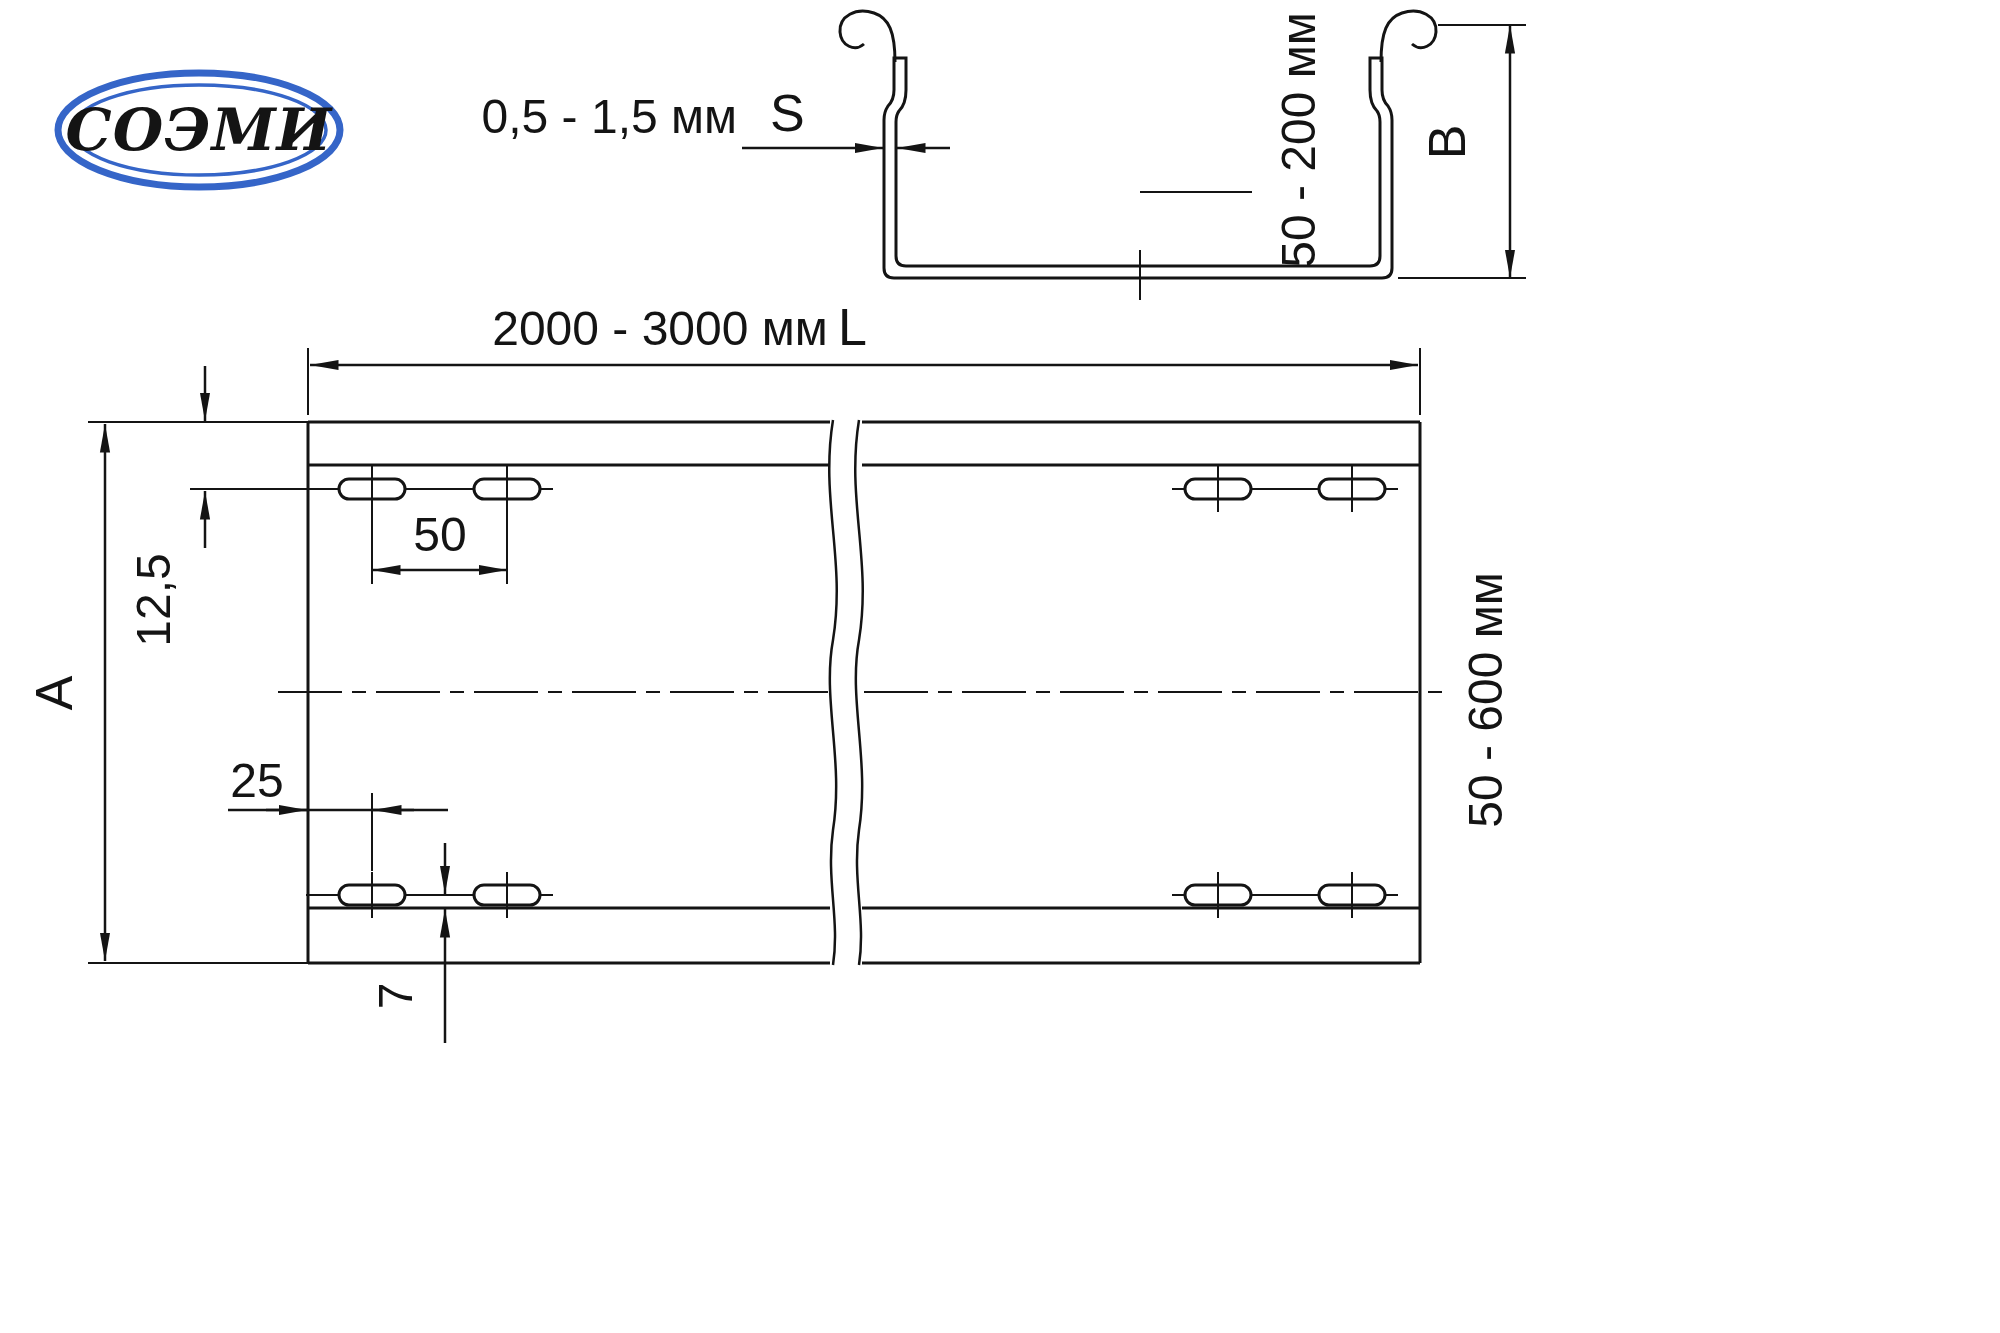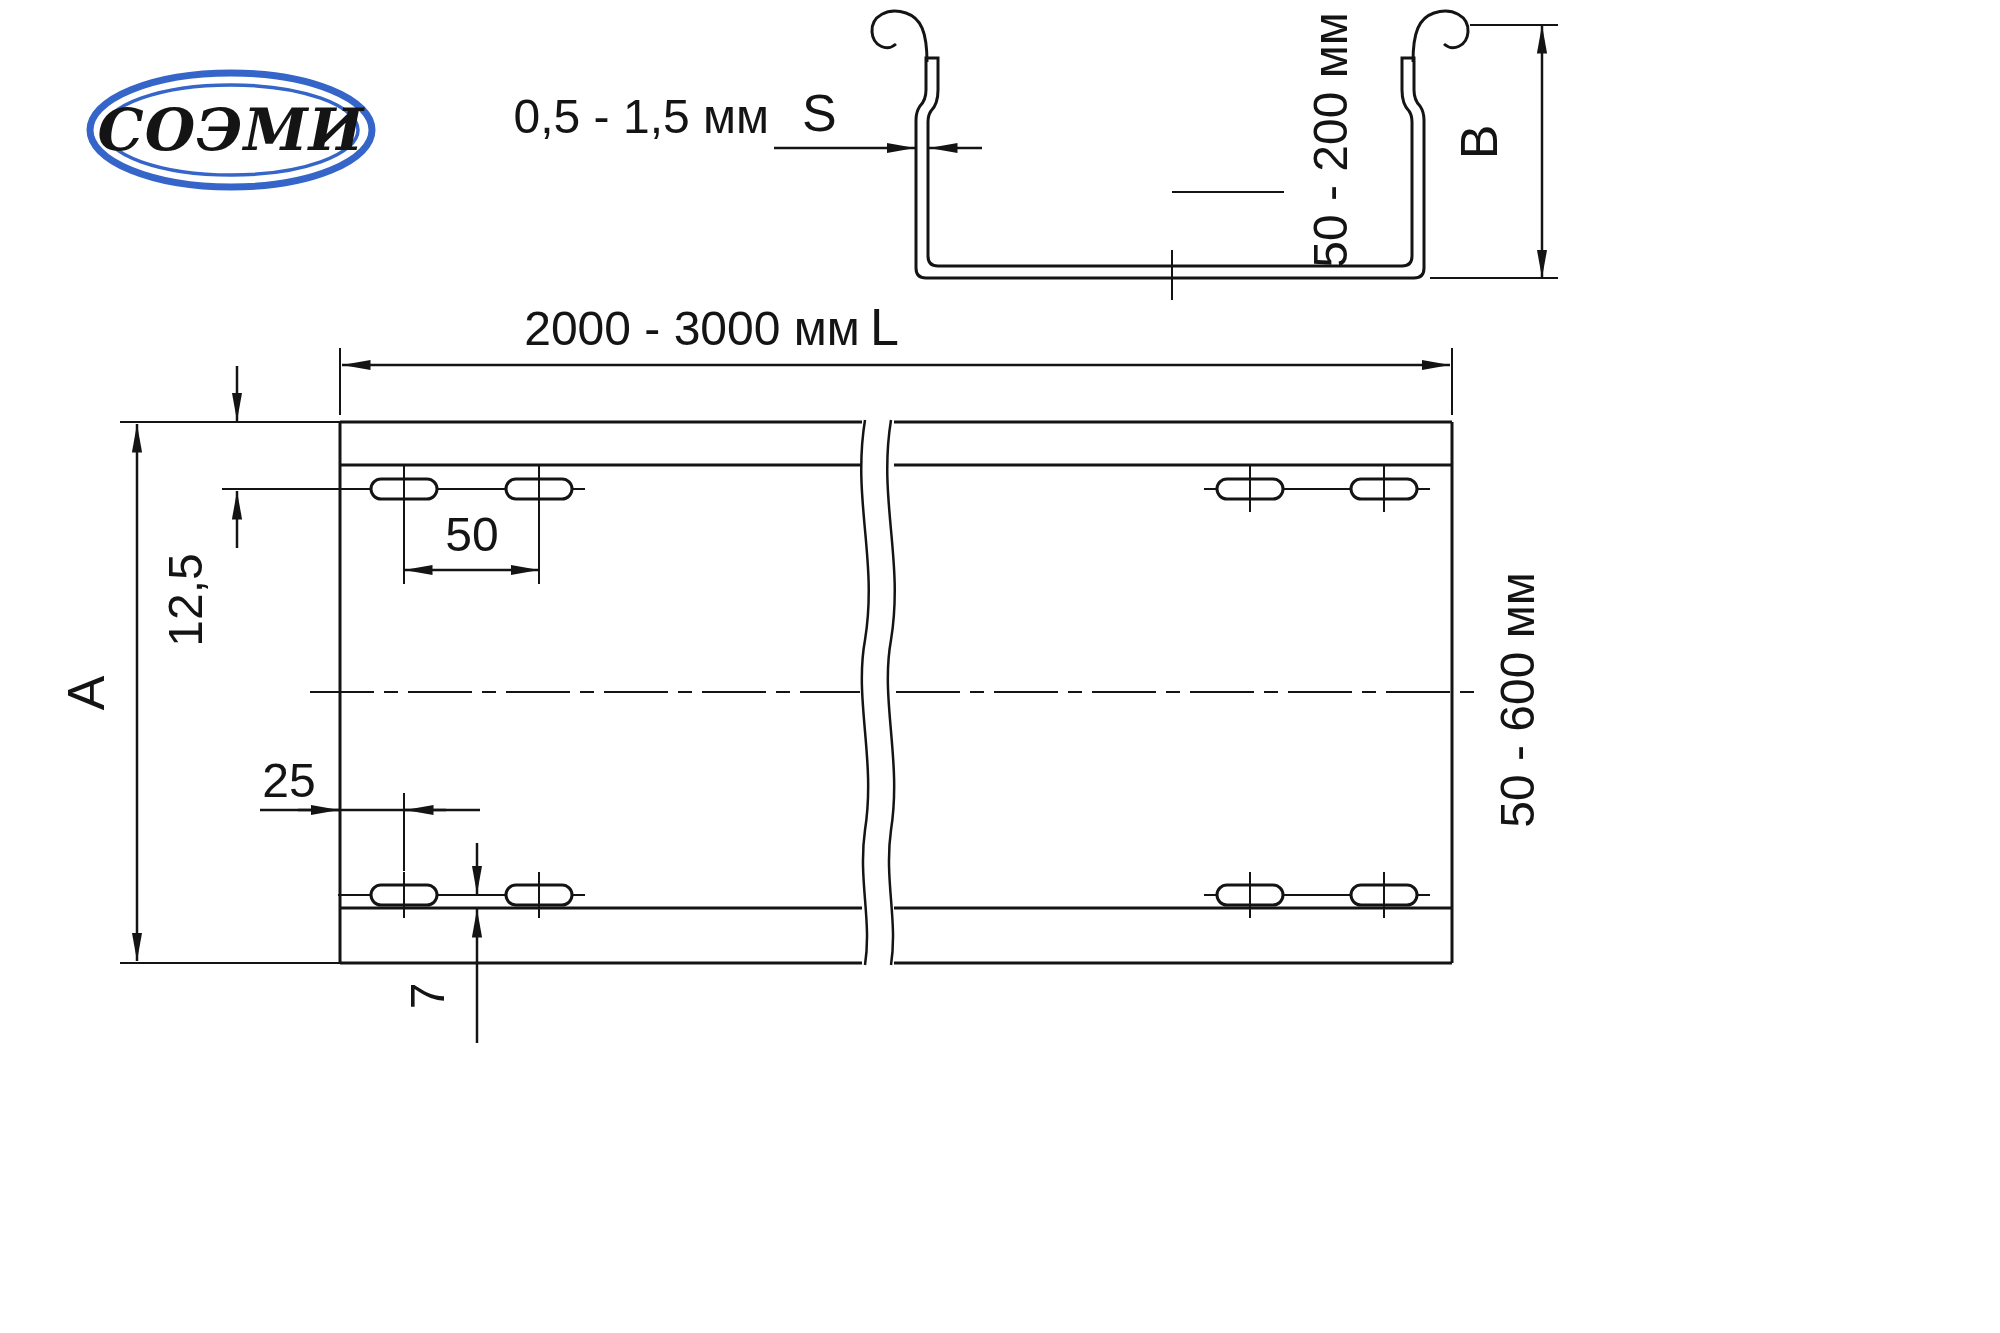--- a/index.html
+++ b/index.html
@@ -1,16 +1,16 @@
 <!DOCTYPE html>
 <html><head>
 <meta charset="utf-8">
 <style>
   html,body{margin:0;padding:0;background:#ffffff;}
-  .stage{width:1664px;height:1333px;position:relative;background:#ffffff;margin-left:32px;}
+  .stage{width:1664px;height:1333px;position:relative;background:#ffffff;}
   svg{display:block;}
   svg text{font-family:"Liberation Sans", sans-serif;fill:#141414;}
   .dim-text{font-size:48px;}
   .sym-text{font-size:52px;}
   .logo-text{font-family:"DejaVu Serif", serif;font-style:italic;font-weight:bold;font-size:58px;letter-spacing:1px;}
   .ln{stroke:#141414;fill:none;}
   .w3{stroke-width:3;}
   .w25{stroke-width:2.5;}
   .w2{stroke-width:2;}
   .slot{fill:#ffffff;stroke:#141414;stroke-width:3;}

